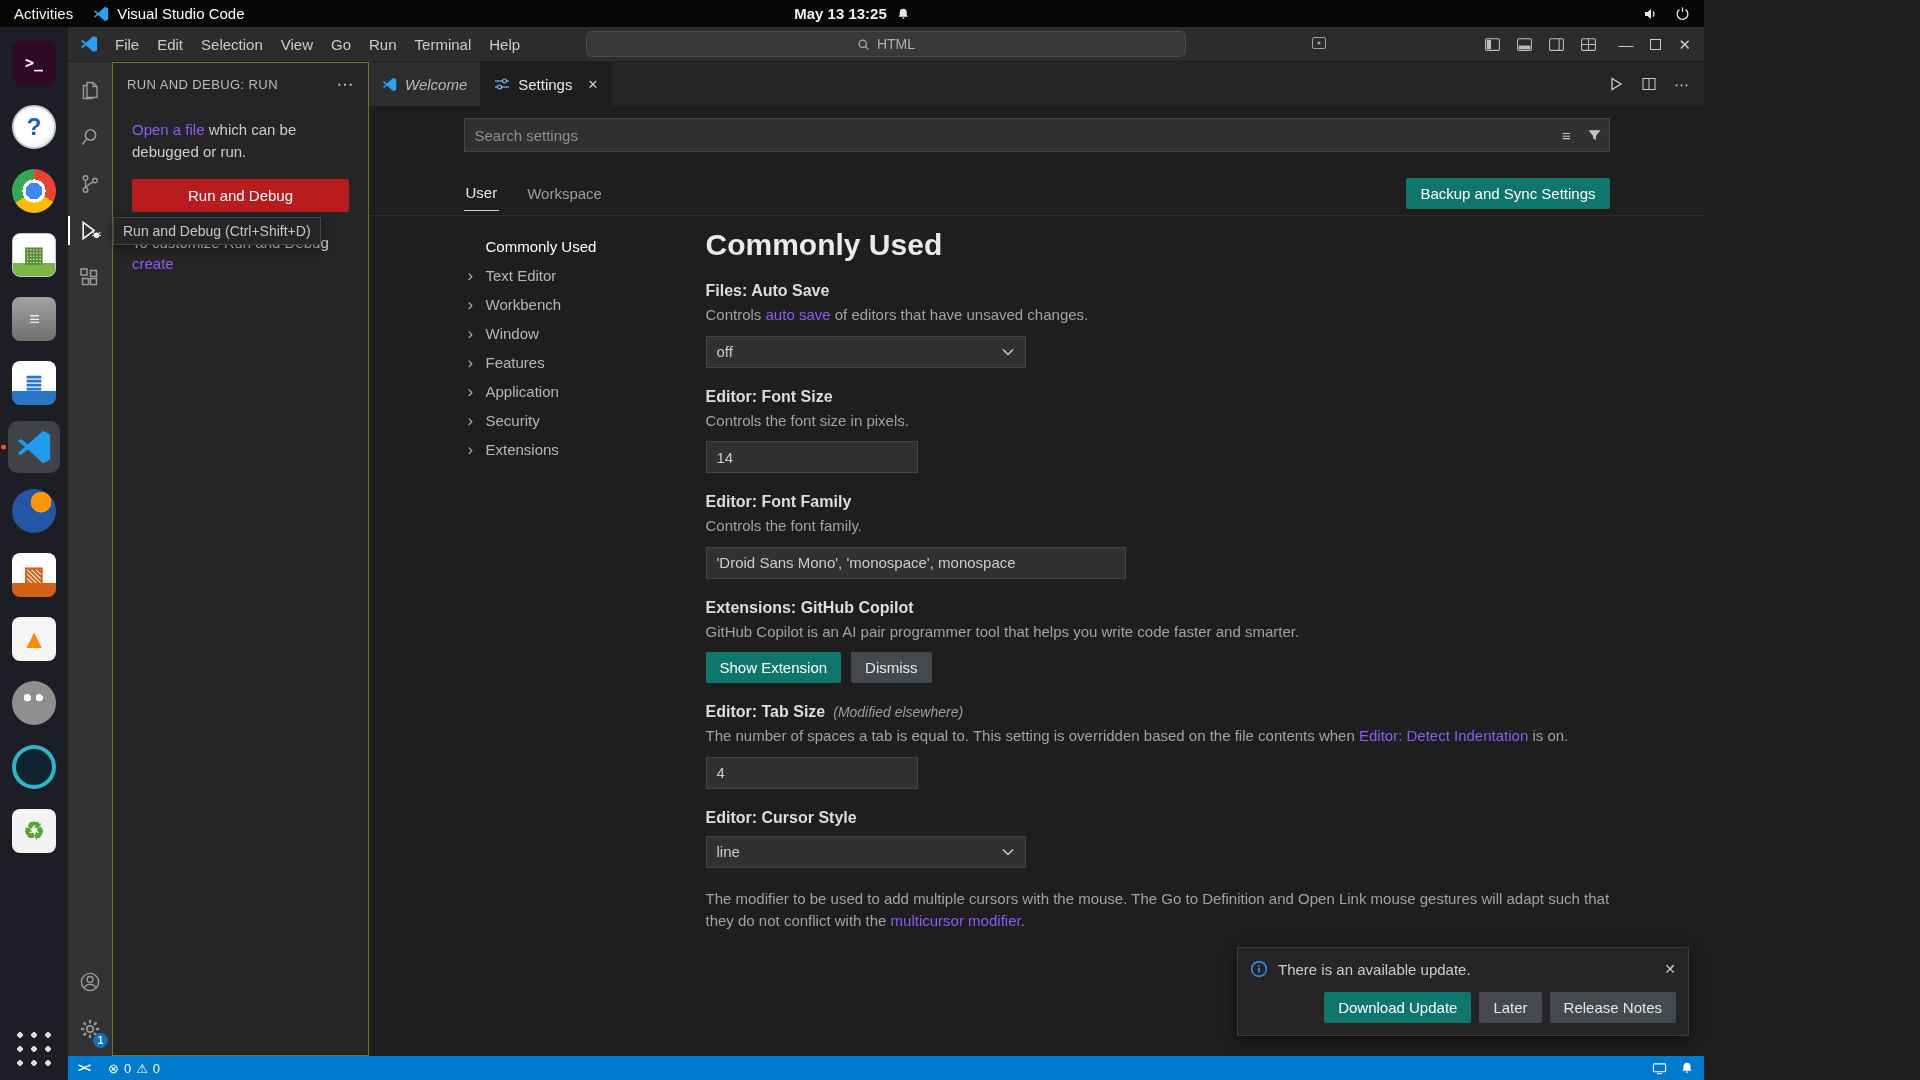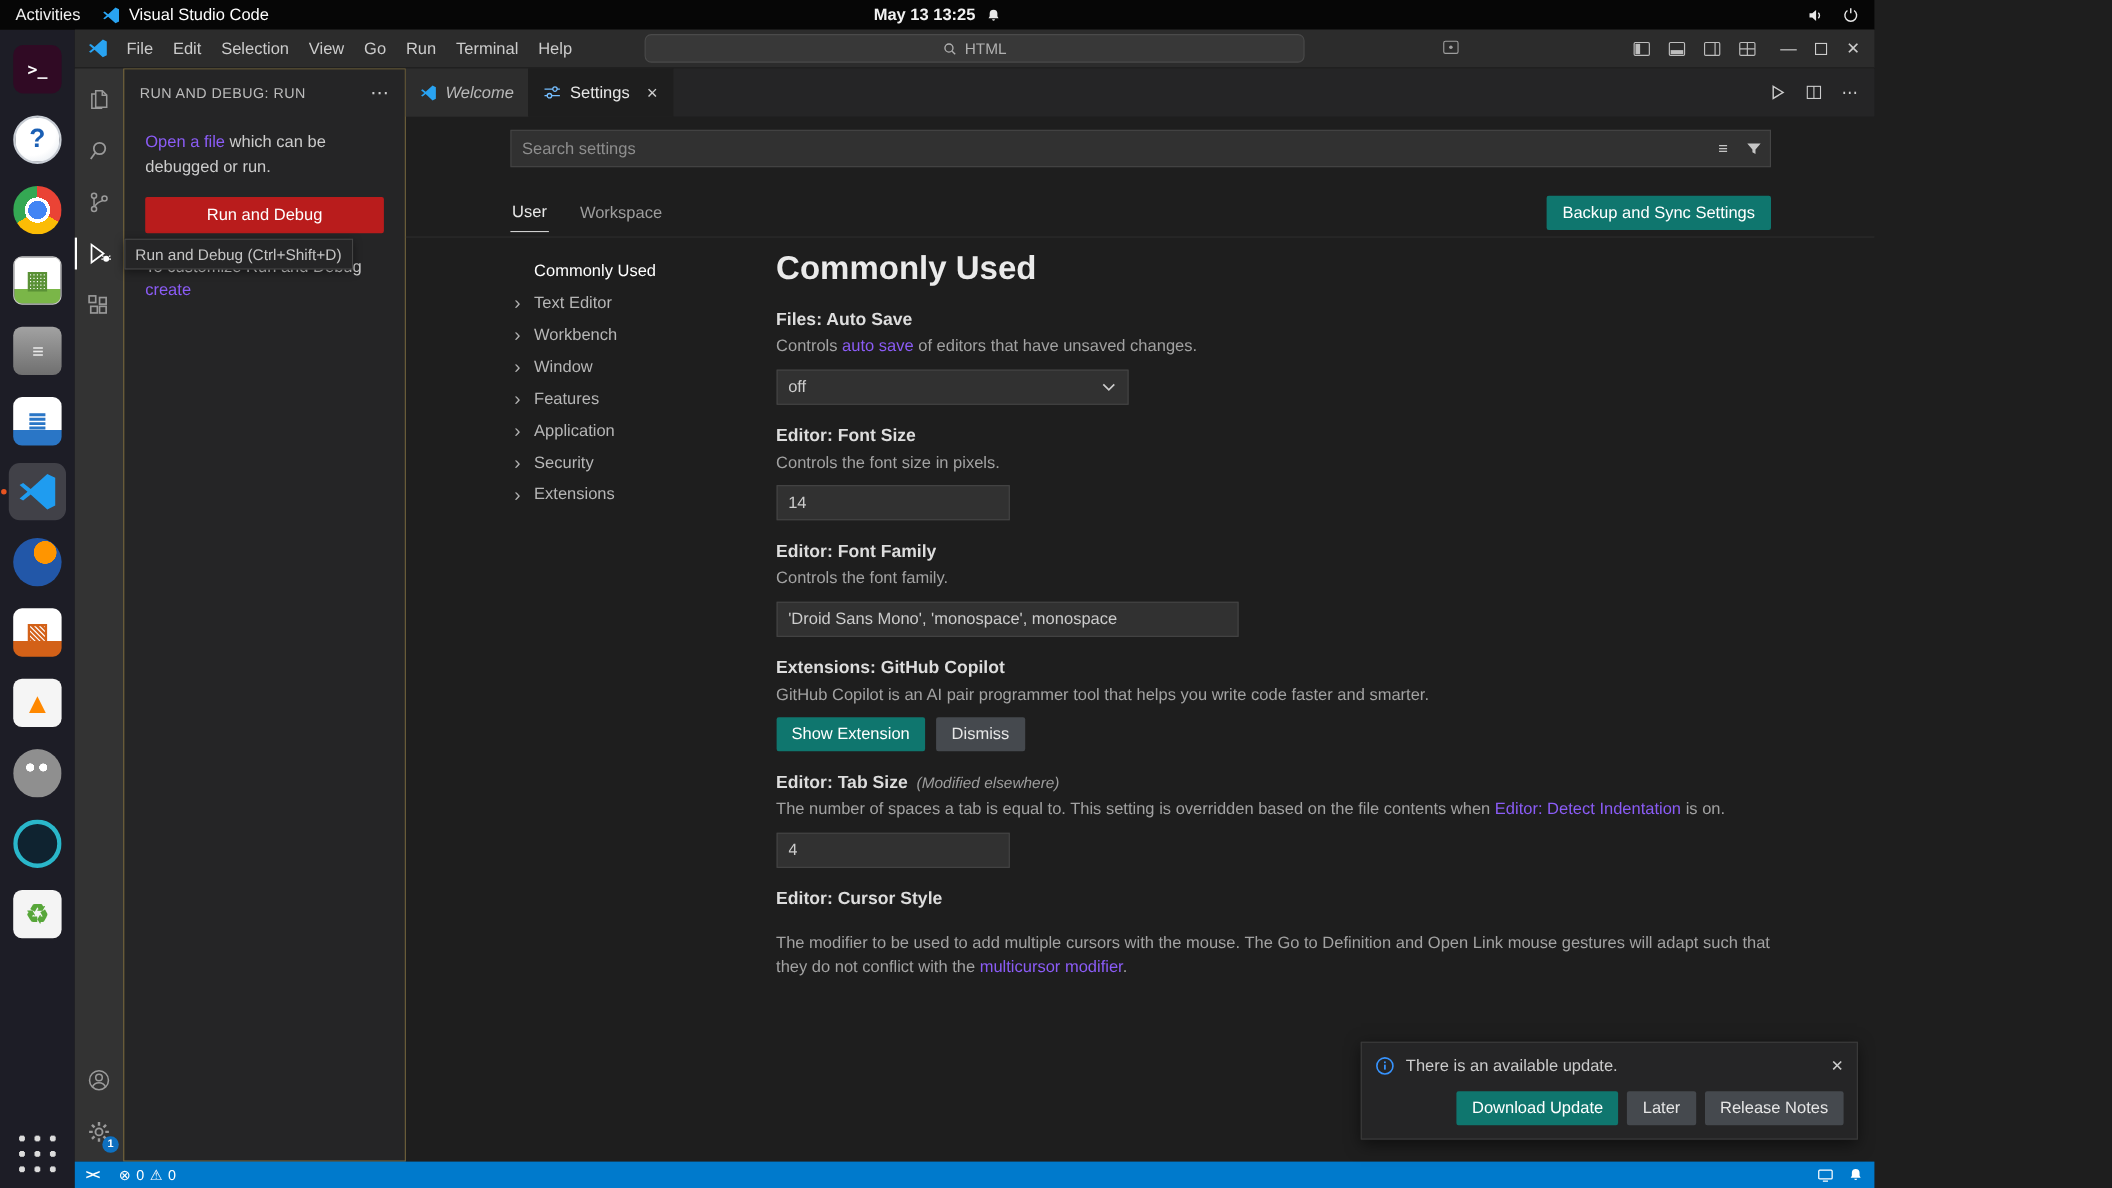--- a/index.html
+++ b/index.html
@@ -508,20 +508,28 @@
 
                   <div class="setting-item">
                     <div class="si-title"><span>Editor: </span><span>Tab Size</span><span class="si-note">(Modified elsewhere)</span></div>
                     <div class="si-desc"><span>The number of spaces a tab is equal to. This setting is overridden based on the file contents when </span><a class="link">Editor: Detect Indentation</a><span> is on.</span></div>
                     <input class="text-input w-small" value="4" style="">
                   </div>
 
 
                   <div class="setting-item">
                     <div class="si-title"><span>Editor: </span><span>Cursor Style</span></div>
+                    <div class="select">
+                      <span>line</span>
+                      <span class="ico">
+                          <svg width="14" height="14" viewBox="0 0 14 14">
+                            <path d="M2 4.5l5 5 5-5" fill="none" stroke="#cccccc" stroke-width="1.5"></path>
+                          </svg>
+                        </span>
+                    </div>
                   </div>
 
                   <div class="setting-item">
                     <div class="si-desc"><span>The modifier to be used to add multiple cursors with the mouse. The Go to Definition and Open Link mouse gestures will adapt such that they do not conflict with the </span><a class="link">multicursor modifier</a><span>.</span></div>
                   </div>
 
                 </div>
               </div>
             </div>
           </div>

